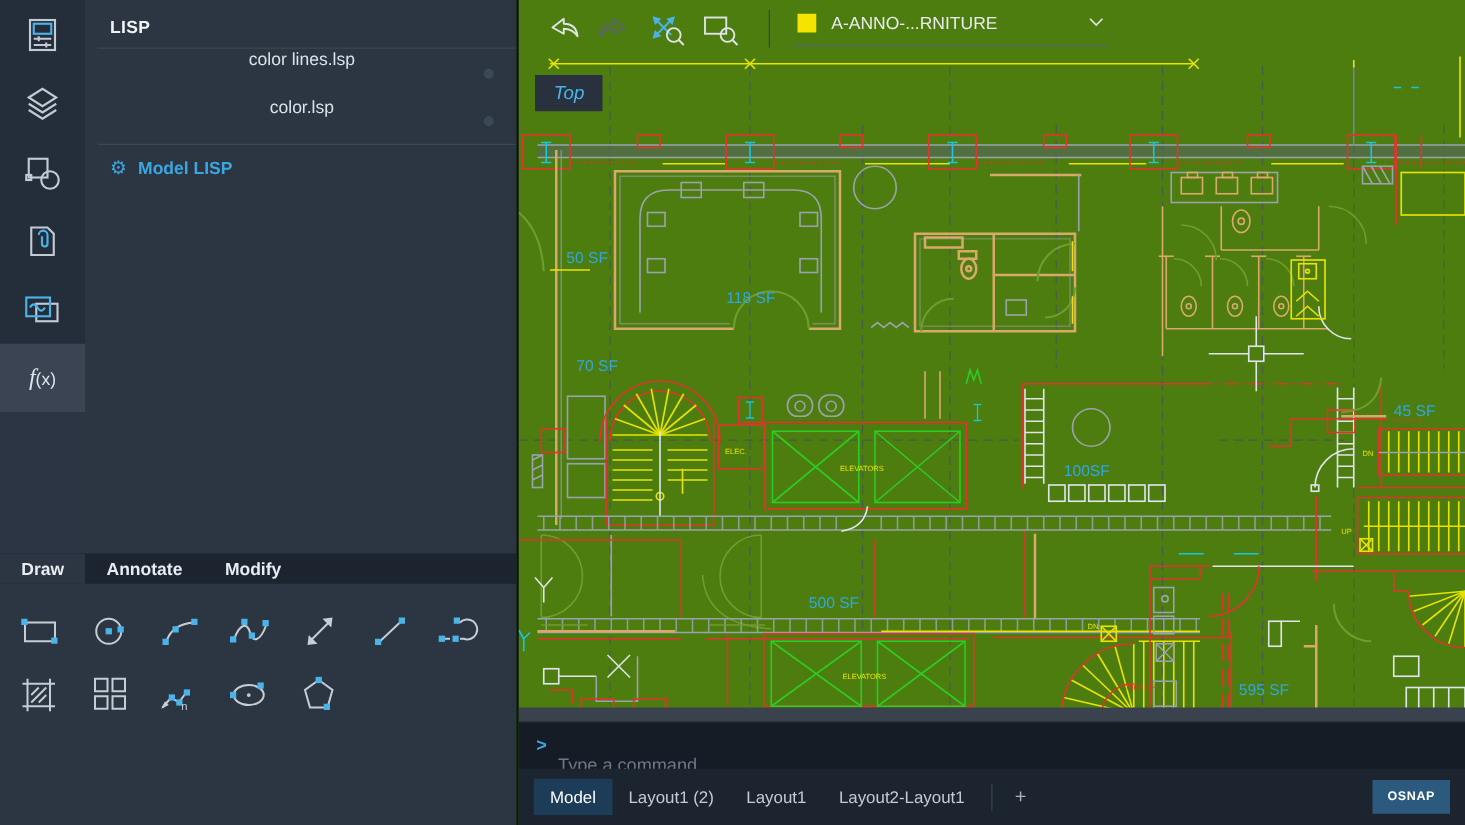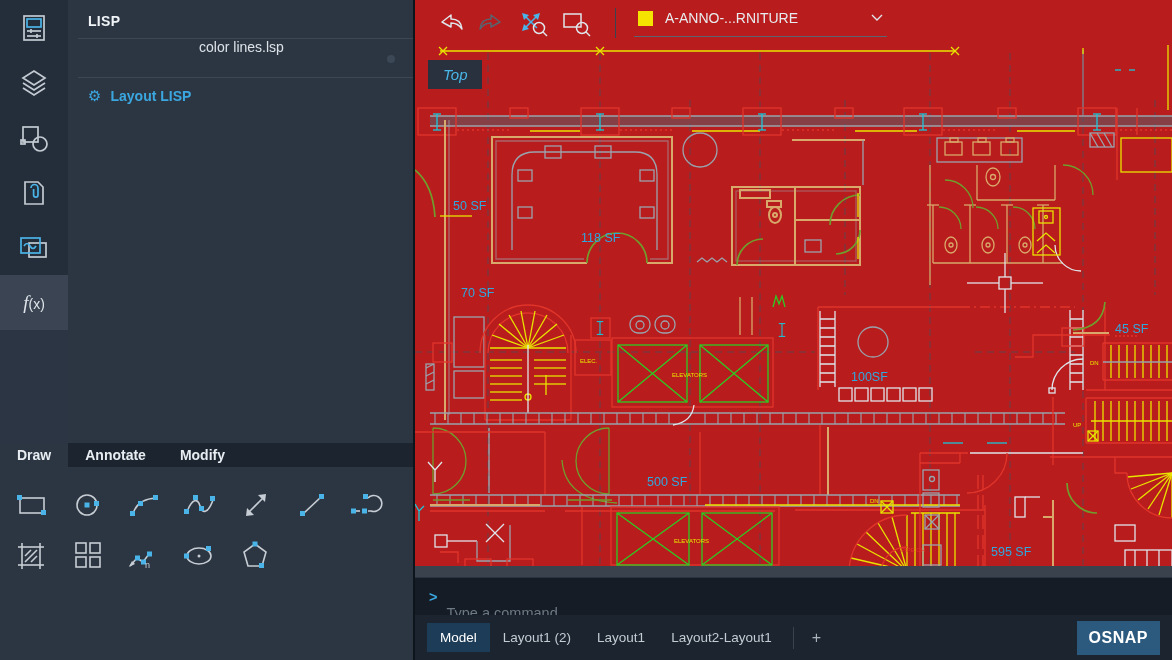--- a/index.html
+++ b/index.html
@@ -38,21 +38,21 @@
   .ticon *{fill:none;stroke:#c7cdd4;stroke-width:1.6;}
   .ticon .cy{fill:#4ab3e8;stroke:none;}
   .ticon .cyst{stroke:#4ab3e8;fill:none;}
   .ticon .fillg{fill:#c7cdd4;stroke:none;}
   .ticon text{stroke:none;fill:#c7cdd4;font-size:9px;}
 
   .rail-ic *{fill:none;stroke:#c3cad2;stroke-width:1.7;}
   .rail-ic .b{stroke:#4ab3e8;}
 
   
-  .canvas{position:relative;flex:1;background:#b91c1c;border-left:2px solid #0e141b;}
+  .canvas{position:relative;flex:1;background:#4d7c0f;border-left:2px solid #0e141b;}
   .topbar{position:absolute;top:0;left:0;right:0;height:45px;display:flex;align-items:center;padding-left:14px;z-index:5;}
   .tb-btn{width:42px;height:34px;display:flex;align-items:center;justify-content:center;cursor:pointer;}
   .tb-sep{width:1px;height:30px;background:#3a4450;margin:0 10px 0 18px;}
   .layer-ctl{display:flex;align-items:center;margin-left:8px;width:245px;border-bottom:1px solid #5a6572;
              padding:2px 4px 10px 4px;cursor:pointer;}
   .swatch{width:15px;height:15px;background:#f5e400;flex-shrink:0;}
   .layer-name{margin-left:12px;font-size:14px;color:#e8ecef;}
   .layer-chev{margin-left:auto;}
   .view-pill{position:absolute;top:60px;left:13px;background:#28313d;color:#49b6e8;font-size:15px;
              padding:6px 15px;cursor:pointer;z-index:5;font-style:italic;}
@@ -80,21 +80,21 @@
   .cmdbar{position:absolute;left:0;right:0;top:577px;height:38px;background:#151c26;border-top:1px solid #2a3340;
           display:flex;align-items:center;padding-left:14px;font-size:14.5px;cursor:text;z-index:5;}
   .cmd-chev{color:#3ba7e0;font-weight:bold;margin-right:9px;}
   .cmd-text{color:#6d7984;margin-top:32px;}
   .tabsbar{position:absolute;left:0;right:0;top:615px;bottom:0;background:#1b242f;display:flex;align-items:center;
            padding:0 12px;z-index:5;}
   .ltab{padding:7px 13px;font-size:13.5px;color:#c3cbd3;cursor:pointer;white-space:nowrap;}
   .ltab.active{background:#1d3c57;color:#ffffff;}
   .ltab-sep{width:1px;height:22px;background:#39434f;margin:0 8px;}
   .plus{color:#aab2bb;font-size:16px;padding:0 10px;cursor:pointer;}
-  .osnap{margin-left:auto;background:#2b5a7e;color:#fff;font-weight:bold;font-size:16px;
+  .osnap{margin-left:auto;background:#2b5a7e;color:#fff;font-weight:bold;font-size:10px;
          padding:8px 12px;letter-spacing:.5px;cursor:pointer;}
 </style>
 </head>
 <body>
 
 <div class="app">
 
   <div class="leftcol">
     <div class="left-top">
 
@@ -142,24 +142,28 @@
         <div class="rail-rest"></div>
       </div>
 
       <div class="lisp">
         <div class="lisp-title">LISP</div>
         <div class="lisp-divider"></div>
         <div class="lisp-item">
           <span>color lines.lsp</span>
           <span class="dot"></span>
         </div>
+        <div class="lisp-item">
+          <span>color.lsp</span>
+          <span class="dot"></span>
+        </div>
         <div class="lisp-divider"></div>
         <div class="manage-row">
           <span class="gear">⚙</span>
-          <span>Layout LISP</span>
+          <span>Model LISP</span>
         </div>
       </div>
     </div>
 
     <div class="toolpanel">
       <div class="tp-tabs">
         <div class="tp-tab active">Draw</div>
         <div class="tp-tab">Annotate</div>
         <div class="tp-tab">Modify</div>
       </div>

